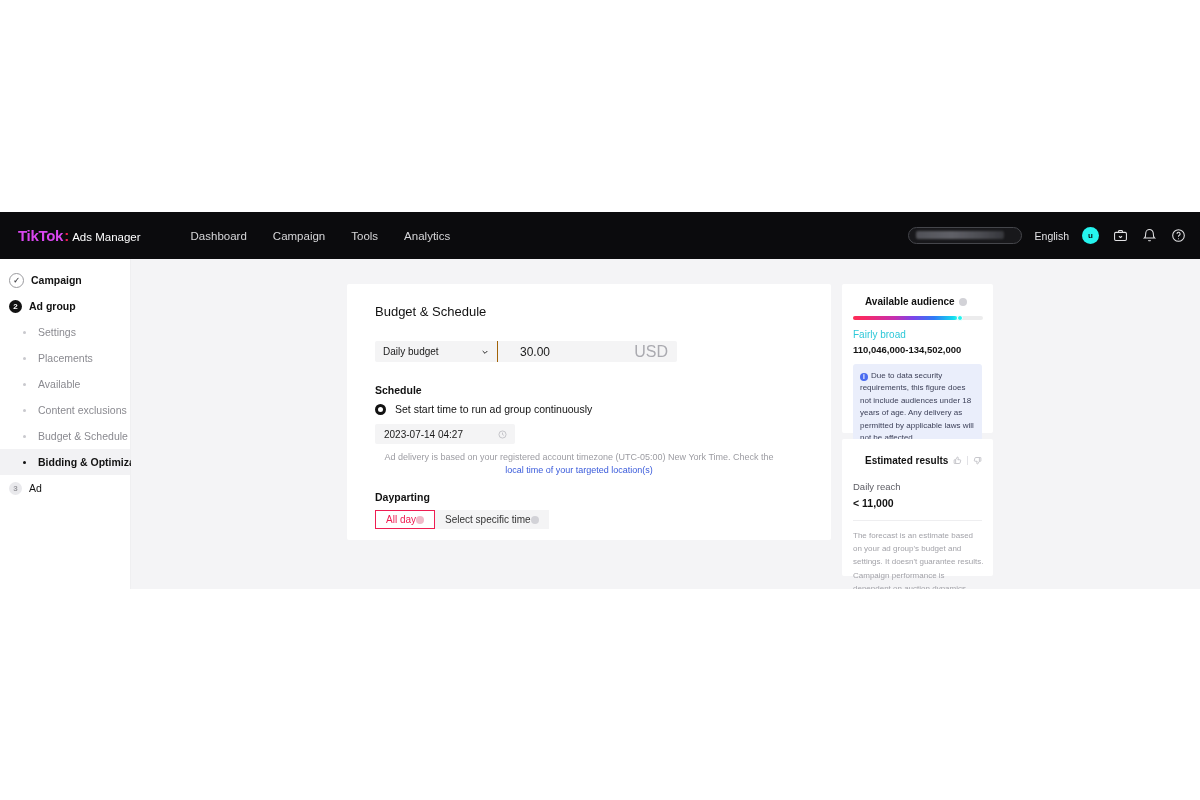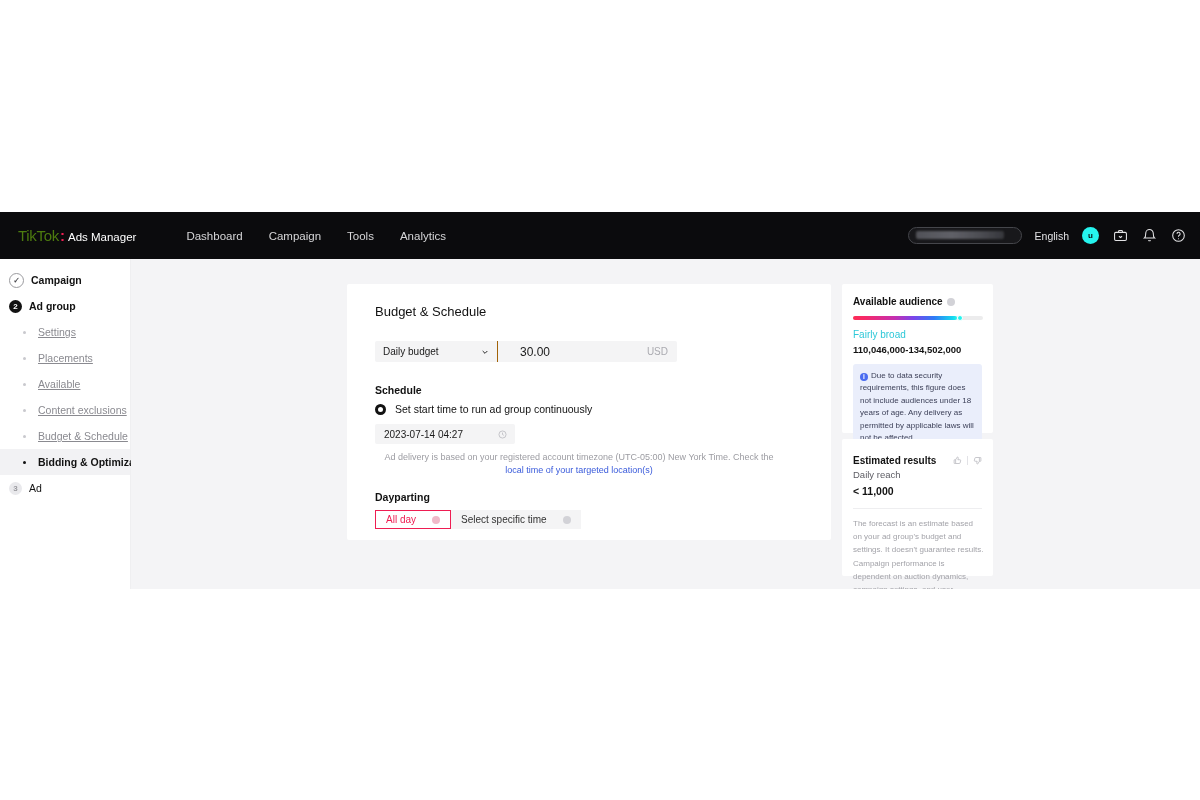--- a/index.html
+++ b/index.html
@@ -40,23 +40,23 @@
     align-items: center;
   }
   .brand {
     display: flex;
     align-items: baseline;
     margin-left: 18px;
     margin-right: 28px;
     white-space: nowrap;
   }
   .brand-tiktok {
-    color: #4d7c0f;
+    color: #d946ef;
     font-size: 15px;
-    font-weight: normal;
+    font-weight: bold;
     letter-spacing: -0.3px;
   }
   .brand-colon {
     color: #ee1d52;
     font-size: 15px;
     font-weight: bold;
     margin: 0 1px 0 1px;
   }
   .brand-sub {
     color: #ffffff;
@@ -175,21 +175,21 @@
   .step-badge.future {
     background: #e9e9ec;
     color: #9a9a9f;
   }
   .side-label {
     font-size: 10.5px;
     color: #121212;
     white-space: nowrap;
   }
   .side-label.strong { font-weight: bold; }
-  .side-label.muted { color: #8a8a90; text-decoration: underline; }
+  .side-label.muted { color: #8a8a90; }
   .dot-bullet {
     width: 13px;
     margin-right: 7px;
     display: flex;
     align-items: center;
     justify-content: center;
     flex: 0 0 auto;
   }
   .dot-bullet i {
     display: block;
@@ -266,21 +266,21 @@
   .budget-amount {
     flex: 1;
     display: flex;
     align-items: center;
     justify-content: space-between;
     padding: 0 9px 0 10px;
     box-sizing: border-box;
     cursor: text;
   }
   .budget-amount .val { font-size: 12px; color: #1a1a1a; margin-left: 12px; }
-  .budget-amount .cur { font-size: 10px; color: #aaaab0; margin-left: 8px; }
+  .budget-amount .cur { font-size: 16px; color: #aaaab0; margin-left: 8px; }
 
   
   .radio-row {
     display: flex;
     align-items: center;
     margin-bottom: 9px;
     cursor: pointer;
   }
   .radio {
     width: 11px; height: 11px;
@@ -331,21 +331,21 @@
   
   .seg-group {
     display: flex;
     align-items: stretch;
     height: 19px;
     margin-top: 7px;
   }
   .seg {
     display: flex;
     align-items: center;
-    gap: 16px;
+    gap: 0;
     padding: 0 10px;
     font-size: 10px;
     background: #f4f4f5;
     color: #333;
     cursor: pointer;
     box-sizing: border-box;
   }
   .seg.selected {
     background: #ffffff;
     border: 1px solid #ee1d52;
@@ -376,20 +376,21 @@
     padding: 12px 11px 0 11px;
     box-sizing: border-box;
   }
   .rail-title {
     font-size: 10px;
     font-weight: bold;
     color: #121212;
     display: flex;
     align-items: center;
     gap: 4px;
+    margin-left: 12px;
   }
   .gradient-bar {
     position: relative;
     margin-top: 9px;
     width: 130px;
     height: 4px;
     border-radius: 2px;
     background: #ececed;
   }
   .gradient-bar .fill {
@@ -452,21 +453,21 @@
     display: flex;
     align-items: center;
     gap: 5px;
     color: #b6b6bc;
   }
   .rate-sep {
     width: 1px; height: 9px;
     background: #e2e2e6;
   }
   .metric-name {
-    margin-top: 0;
+    margin-top: 12px;
     font-size: 9.5px;
     color: #5d5d64;
   }
   .metric-val {
     margin-top: 5px;
     font-size: 10.5px;
     font-weight: bold;
     color: #121212;
   }
   .rail-divider {

